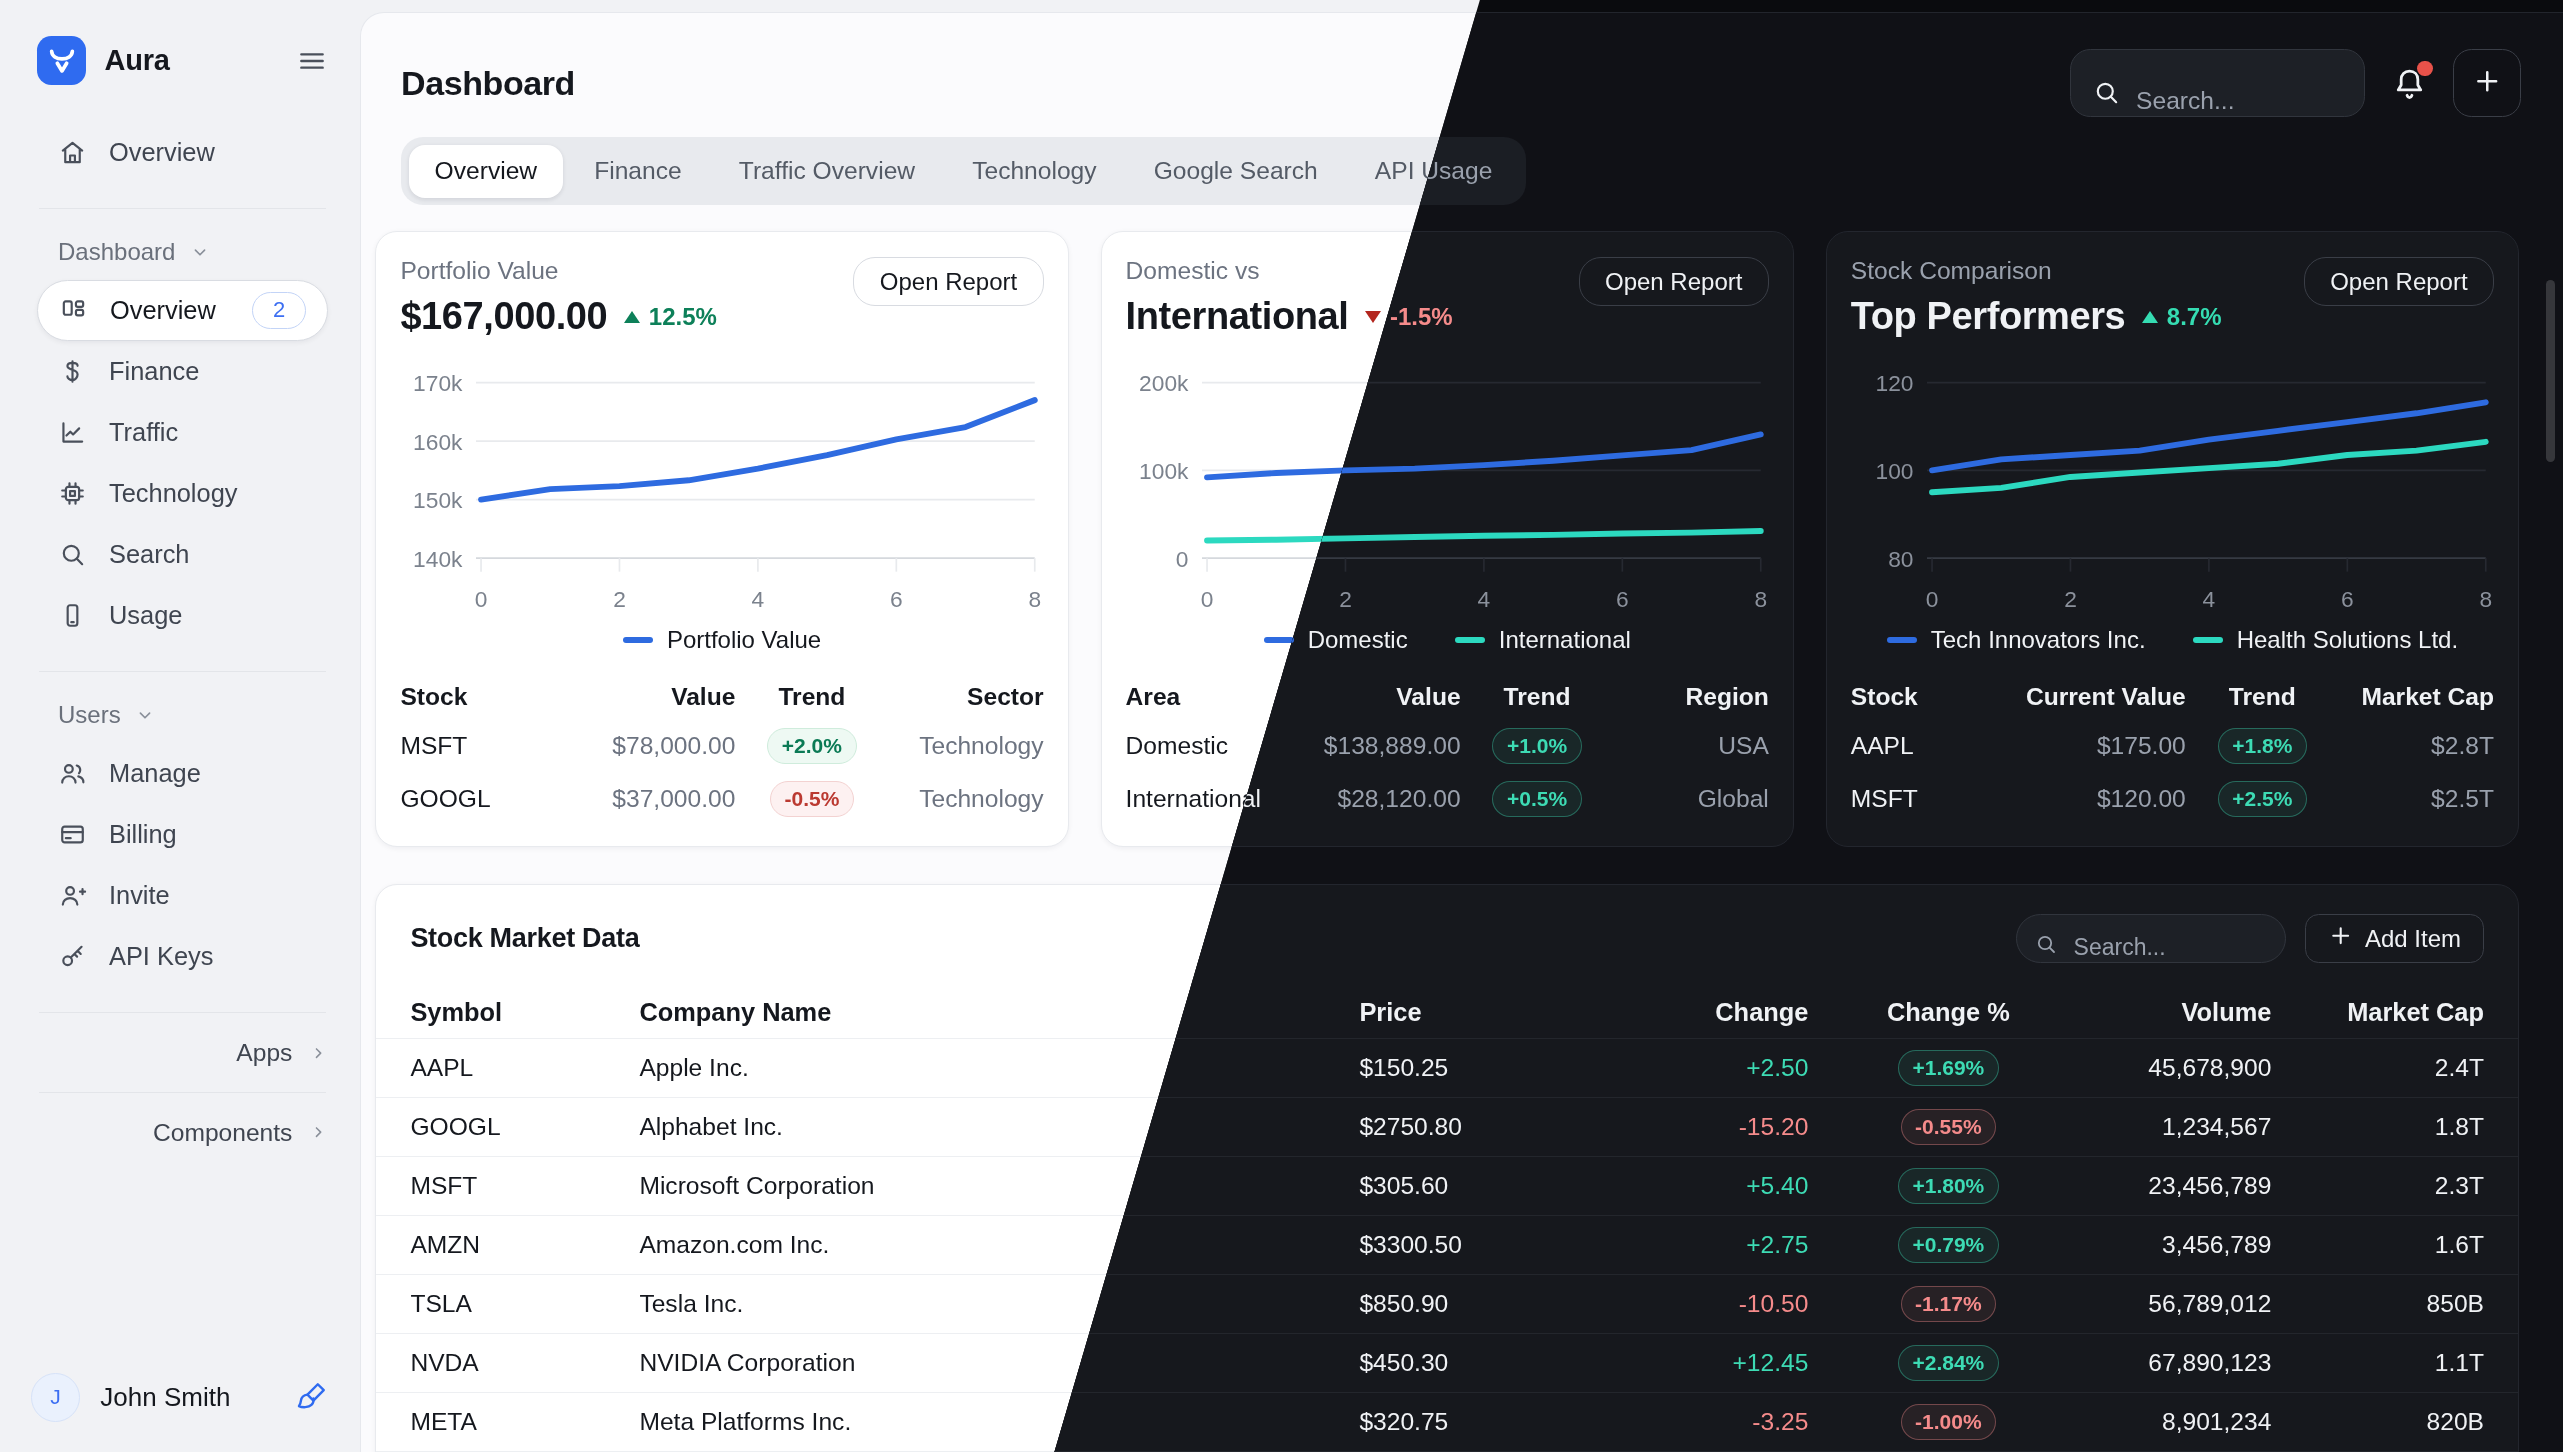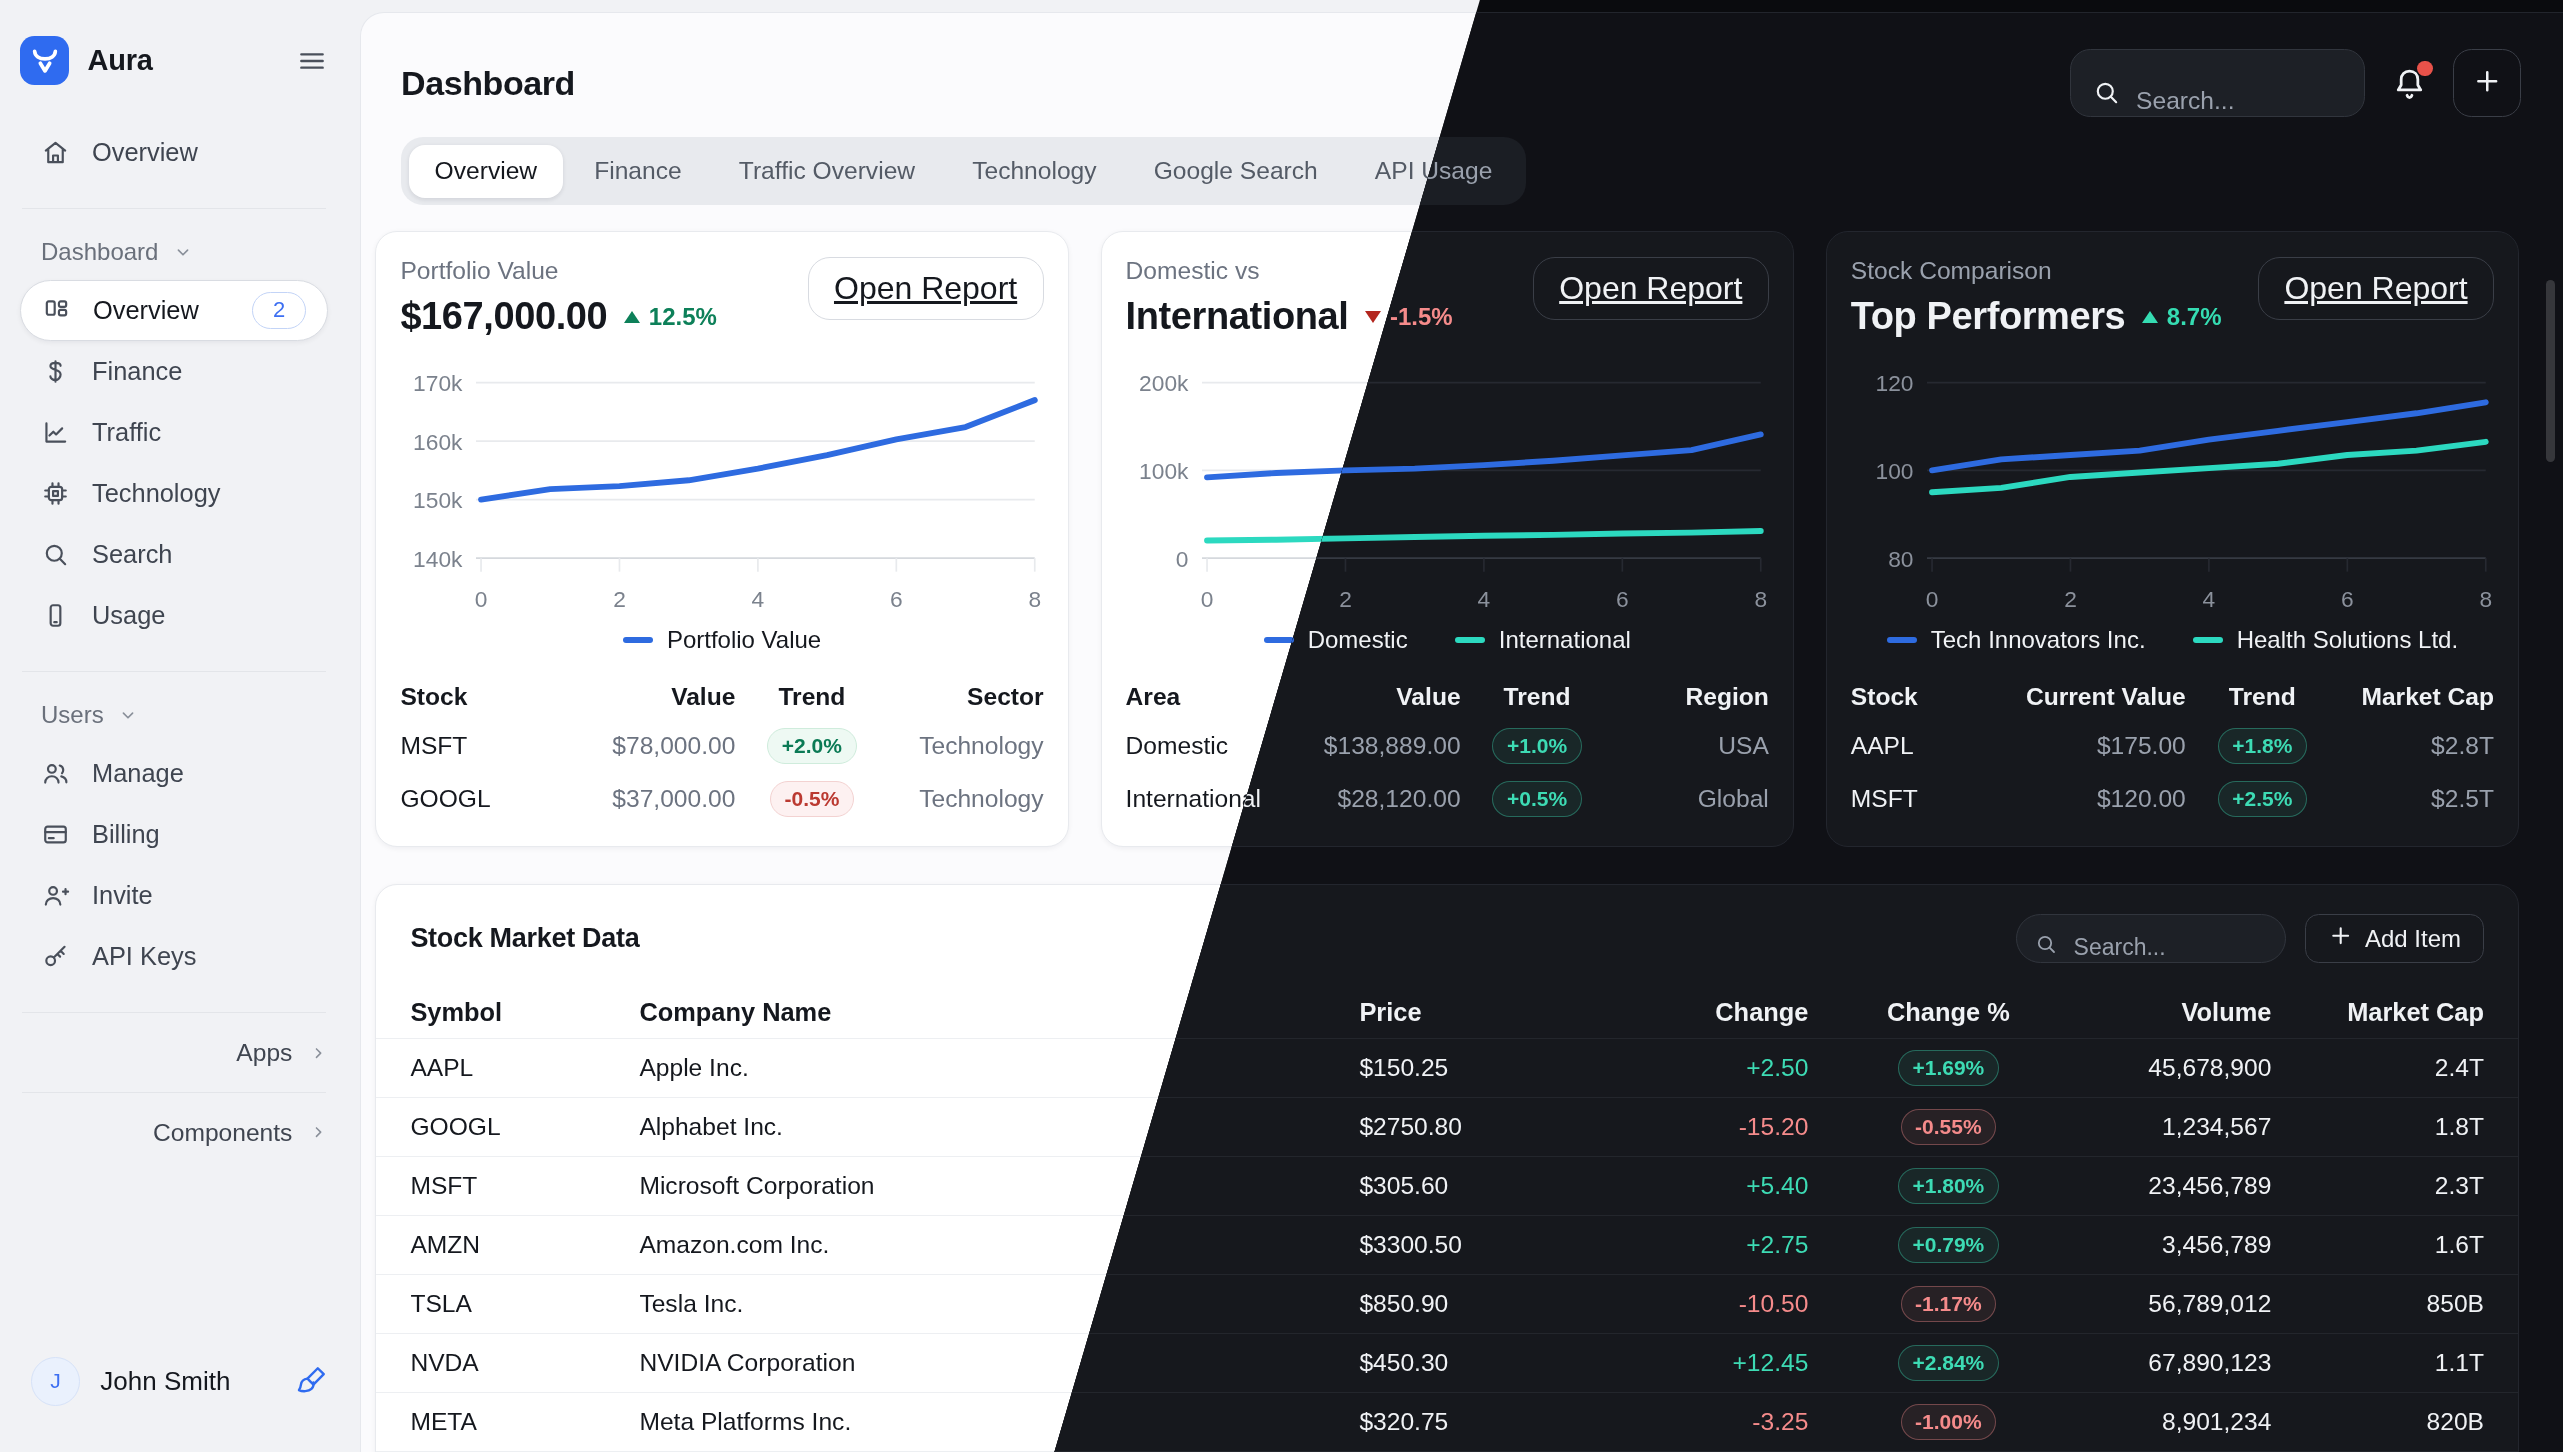--- a/index.html
+++ b/index.html
@@ -22,21 +22,21 @@
     --text:#f0f2f5;--muted:#9aa1ad;--tab-text:#9aa1ad;--tabs-bg:#1b1e24;
     --input-bg:#1d2026;--input-border:#31353d;--btn-border:#3a3e47;
     --grid:#262931;--axis:#363a43;--chart-label:#8b919c;--row-border:#23262c;
     --pill-up-bg:rgba(61,219,180,.08);--pill-up-border:rgba(61,219,180,.38);--pill-up-text:#3ddbb4;
     --pill-down-bg:rgba(245,139,139,.08);--pill-down-border:rgba(245,139,139,.38);--pill-down-text:#f58b8b;
     --up-strong:#35dcb2;--down-strong:#f58b8b;
     --card-shadow:none;--thumb:rgba(255,255,255,.16);
   }
 
   
-  .sidebar{position:absolute;left:0;top:0;bottom:16px;width:360px;box-sizing:border-box;padding:36px 32px 0 20px;}
+  .sidebar{position:absolute;left:0;top:0;bottom:0;width:360px;box-sizing:border-box;padding:36px 32px 0 37px;}
   .side-head{display:flex;align-items:center;margin-bottom:37px;}
   .logo{width:49px;height:49px;border-radius:14.4px;background:#2f6bf0;display:flex;align-items:center;justify-content:center;flex:none;}
   .logo svg{width:34px;height:34px;}
   .brand{font-size:29px;font-weight:700;margin-left:18.6px;color:#15181e;letter-spacing:-0.3px;}
   .burger{margin-left:auto;color:#4a505b;display:flex;}
   .nav-item{display:flex;align-items:center;gap:22px;height:61px;padding:0 21px;border-radius:32px;font-size:25.4px;color:#3f4550;font-weight:500;box-sizing:border-box;}
   .nav-item .nicon{display:flex;color:#4a505b;flex:none;}
   .nav-item.active{background:#ffffff;border:0.8px solid #d9dce2;box-shadow:0 1.7px 5.1px rgba(16,24,40,.06);color:#15181e;}
   .badge{margin-left:auto;min-width:54px;height:37px;padding:0 13.6px;border:1.7px solid #c3d4f7;color:#3d6ff2;background:#fff;border-radius:847px;display:flex;align-items:center;justify-content:center;font-size:22px;box-sizing:border-box;}
   .divider{border:none;border-top:0.8px solid #e3e5e9;margin:25.4px 1.7px;}
@@ -72,21 +72,21 @@
   .card-top{display:flex;align-items:flex-start;}
   .card-sub{font-size:24.6px;color:var(--muted);margin-bottom:10.2px;}
   .headline{display:flex;align-items:center;gap:17px;}
   .big{font-size:38px;font-weight:700;letter-spacing:-0.4px;color:var(--text);}
   .delta{display:flex;align-items:center;gap:8.5px;font-size:24px;font-weight:600;}
   .delta.up{color:var(--up-strong);}
   .delta.down{color:var(--down-strong);}
   .tri{width:0;height:0;border-left:8.5px solid transparent;border-right:8.5px solid transparent;}
   .tri.up{border-bottom:12px solid currentColor;}
   .tri.down{border-top:12px solid currentColor;}
-  .ghost{margin-left:auto;height:63px;padding:0 25.4px;border-radius:22px;border:1.7px solid var(--btn-border);background:var(--card);color:var(--text);font-size:32px;font-family:inherit;cursor:pointer;flex:none;text-decoration:underline;}
+  .ghost{margin-left:auto;height:49px;padding:0 25.4px;border-radius:22px;border:1.7px solid var(--btn-border);background:var(--card);color:var(--text);font-size:24px;font-family:inherit;cursor:pointer;flex:none;}
   .chart{margin-top:25.4px;}
   .chart svg{display:block;width:100%;height:auto;}
   .grid-line{stroke:var(--grid);stroke-width:2;}
   .axis-line{stroke:var(--axis);stroke-width:2;}
   .tick-label{fill:var(--chart-label);font-size:27px;font-family:inherit;}
   .series-line{fill:none;stroke-width:7;stroke-linecap:round;stroke-linejoin:round;}
   .legend{display:flex;justify-content:center;gap:47px;margin:1.7px 0 20.3px;font-size:24px;color:var(--text);}
   .legend-item{display:flex;align-items:center;gap:13.6px;}
   .legend .sw{width:30.5px;height:6px;border-radius:3.4px;}
 

